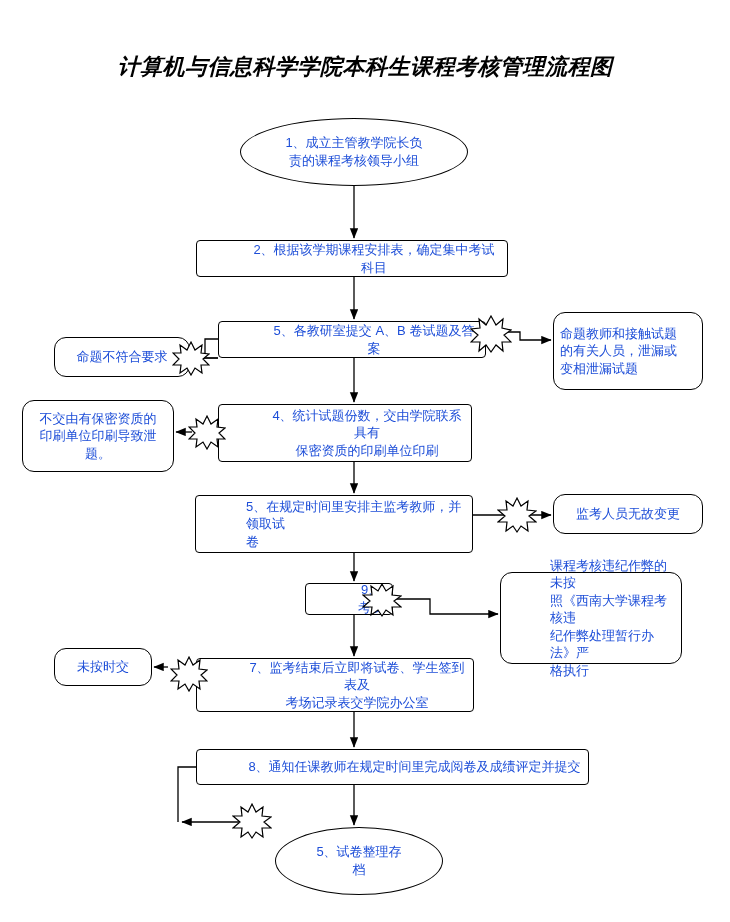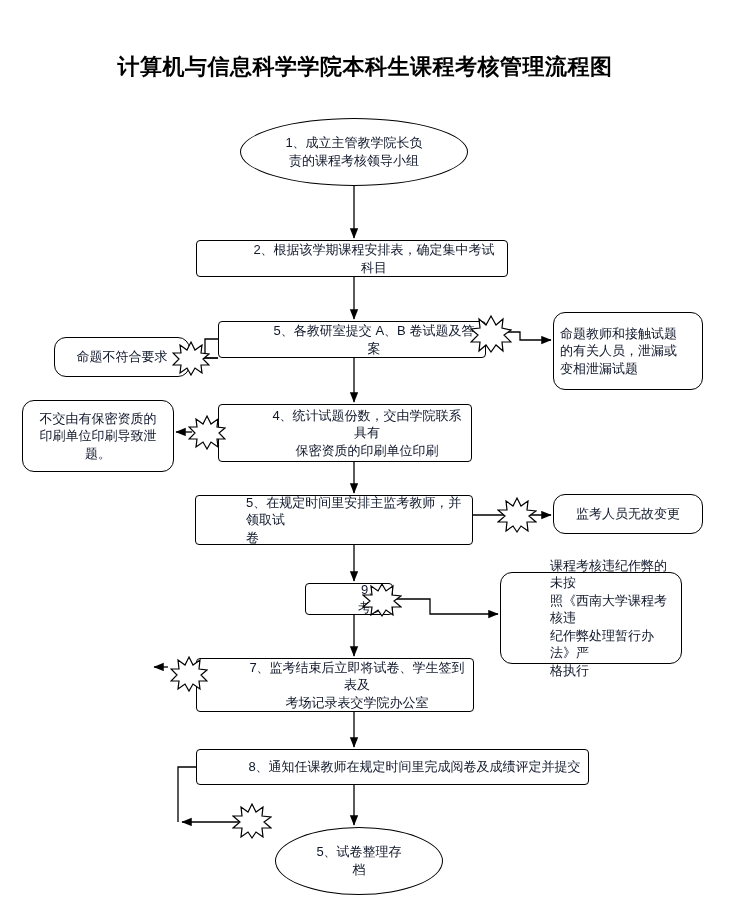--- a/index.html
+++ b/index.html
@@ -27,21 +27,21 @@
   }
   .node {
     position: absolute;
     box-sizing: border-box;
     display: flex;
     align-items: center;
     justify-content: center;
     text-align: center;
     font-size: 13px;
     line-height: 1.35;
-    color: #0f172a;
+    color: #1d4ed8;
     background: #ffffff;
     border: 1px solid #000000;
     z-index: 3;
   }
   .node.rect { border-radius: 4px; padding-left: 44px; }
   .node.round { border-radius: 12px; }
   .node.ellipse {
     border-radius: 50%;
   }
   .node.leftalign {
@@ -58,20 +58,21 @@
     left: 0;
     top: 52px;
     width: 730px;
     text-align: center;
     font-family: "Liberation Serif", "DejaVu Serif", serif;
     font-size: 22px;
     font-weight: bold;
     letter-spacing: 0.5px;
     color: #000;
     z-index: 4;
+    font-style: italic;
   }
   .burst {
     position: absolute;
     z-index: 5;
   }
 </style>
 </head>
 <body>
 
 <div id="page">
@@ -185,21 +186,21 @@
     <span class="node-text">4、统计试题份数，交由学院联系具有
 保密资质的印刷单位印刷</span>
   </div>
 
   <div class="node round" style="left:22px; top:400px; width:152px; height:72px;">
     <span class="node-text">不交由有保密资质的
 印刷单位印刷导致泄
 题。</span>
   </div>
 
-  <div class="node rect leftalign" style="left:195px; top:495px; width:278px; height:50px;">
+  <div class="node rect leftalign" style="left:195px; top:495px; width:278px; height:58px;">
     <span class="node-text">5、在规定时间里安排主监考教师，并领取试
 卷</span>
   </div>
 
   <div class="node round" style="left:553px; top:494px; width:150px; height:40px;">
     <span class="node-text">监考人员无故变更</span>
   </div>
 
   <div class="node rect" style="left:305px; top:583px; width:88px; height:32px;">
     <span class="node-text">9、考试</span>
@@ -210,20 +211,23 @@
 照《西南大学课程考核违
 纪作弊处理暂行办法》严
 格执行</span>
   </div>
 
   <div class="node rect" style="left:196px; top:658px; width:278px; height:54px;">
     <span class="node-text">7、监考结束后立即将试卷、学生签到表及
 考场记录表交学院办公室</span>
   </div>
 
+  <div class="node round" style="left:54px; top:648px; width:98px; height:38px;">
+    <span class="node-text">未按时交</span>
+  </div>
 
   <div class="node rect" style="left:196px; top:749px; width:393px; height:36px;">
     <span class="node-text">8、通知任课教师在规定时间里完成阅卷及成绩评定并提交</span>
   </div>
 
 
   <div class="node ellipse" style="left:275px; top:827px; width:168px; height:68px;">
     <span class="node-text">5、试卷整理存
 档</span>
   </div>

